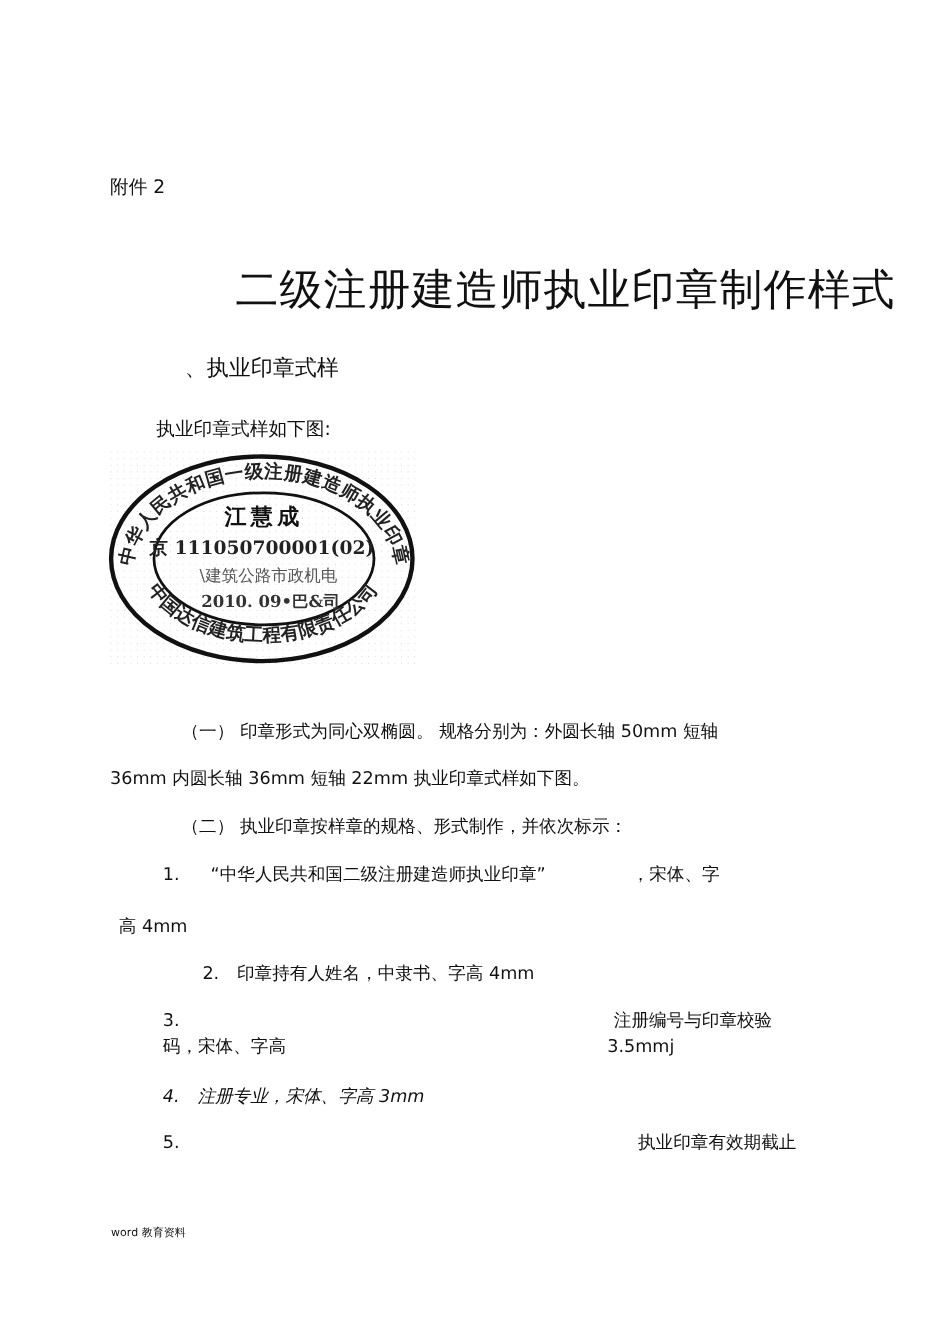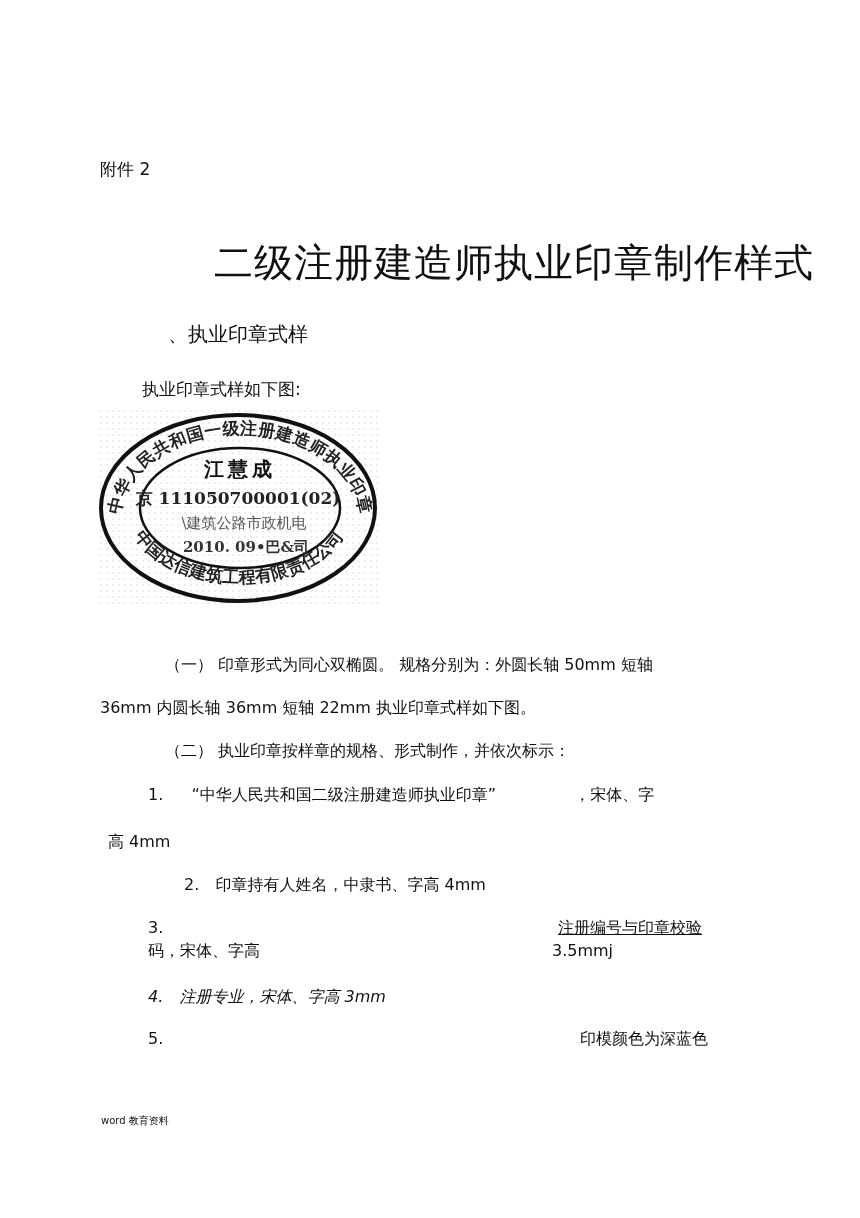--- a/index.html
+++ b/index.html
@@ -32,21 +32,21 @@
     .stamp svg { width: 100%; height: 100%; display: block; }
 
     .p { font-size: 16px; }
     .p1a { left: 165px; top: 655px; }
     .p1b { left: 100px; top: 698px; }
     .p2  { left: 165px; top: 741px; }
     .i1a { left: 148px; top: 785px; }
     .i1b { left: 108px; top: 832px; text-align: center; }
     .i2  { left: 148px; top: 875px; margin-left: 36px; }
     .i3a { left: 148px; top: 918px; }
-    .i3r { left: 558px; top: 918px; text-decoration: underline; }
+    .i3r { left: 558px; top: 918px; }
     .i3b { left: 148px; top: 941px; }
     .i3c { left: 552px; top: 941px; }
     .i4  { left: 148px; top: 987px; font-style: italic; }
     .i5a { left: 148px; top: 1029px; }
     .i5r { left: 580px; top: 1029px; }
     .footer { left: 101px; top: 1114px; font-size: 10px; }
 
     .gap { display: inline-block; }
   </style>
 </head>
@@ -107,16 +107,16 @@
   <div class="abs p i3b">码，宋体、字高</div>
   <div class="abs p i3c">3.5mmj</div>
 
   <div class="abs p i4">
     <span>4.</span>
     <span class="gap" style="width:6px"></span>
     <span>注册专业，宋体、字高  3mm</span>
   </div>
 
   <div class="abs p i5a">5.</div>
-  <div class="abs p i5r">印模颜色为深蓝色</div>
+  <div class="abs p i5r">执业印章有效期截止</div>
 
   <div class="abs footer">word 教育资料</div>
 </div>
 
 </body></html>

